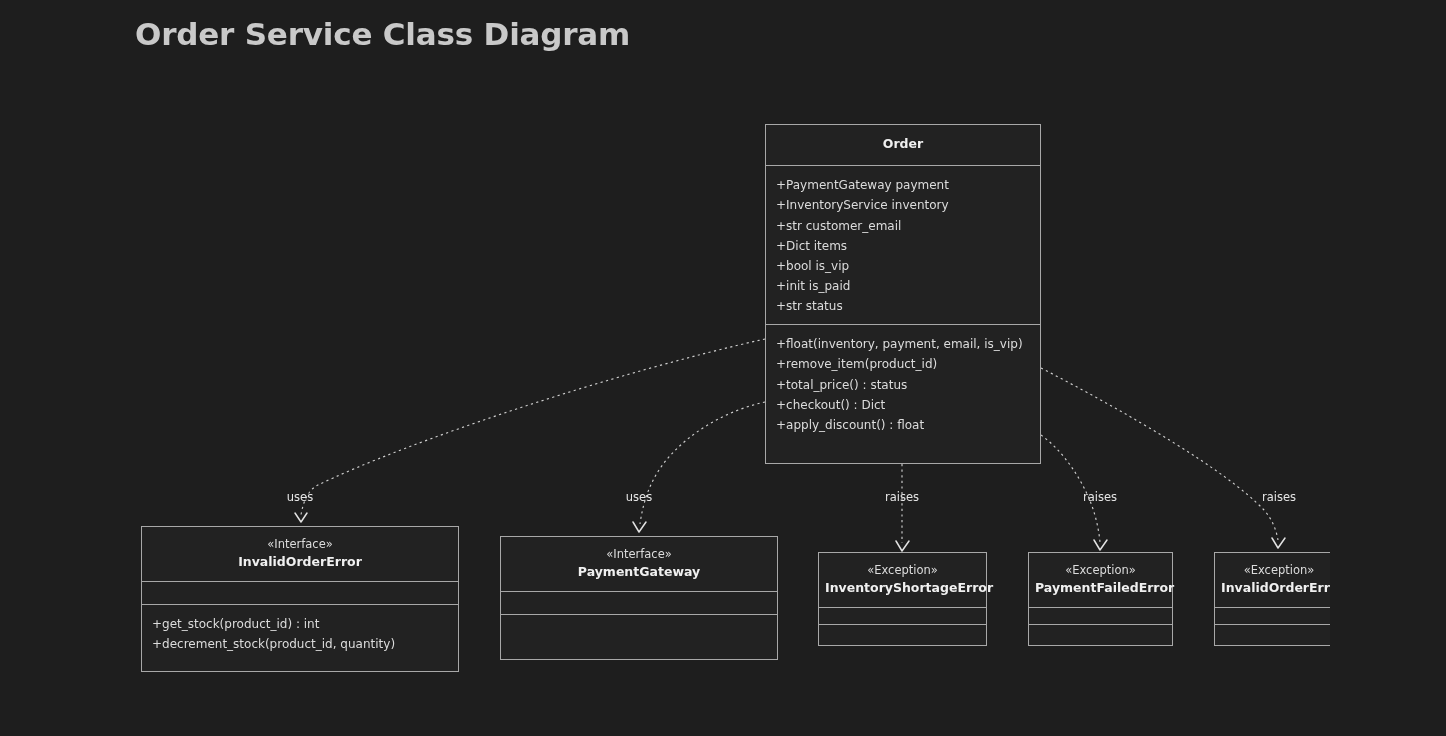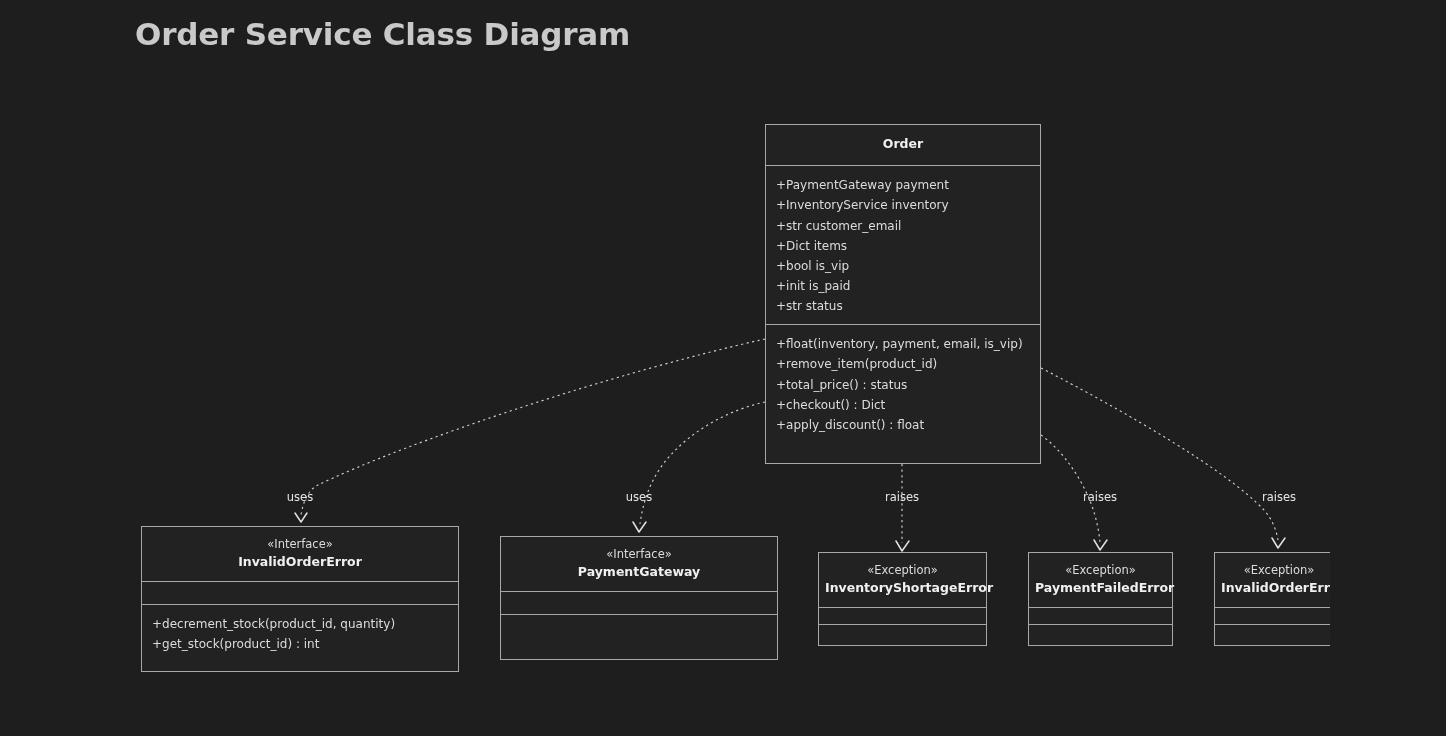--- a/index.html
+++ b/index.html
@@ -174,22 +174,22 @@
 
   <div class="uml-box" style="left:125px; top:526px; width:318px; height:146px;">
     <div class="uml-head">
       <span class="uml-stereotype">«Interface»</span>
       <span class="uml-name">InvalidOrderError</span>
     </div>
     <div class="uml-sep"></div>
     <div class="uml-compartment empty" style="height:22px;"></div>
     <div class="uml-sep"></div>
     <div class="uml-compartment">
+      <div class="uml-row">+get_stock(product_id) : int</div>
       <div class="uml-row">+decrement_stock(product_id, quantity)</div>
-      <div class="uml-row">+get_stock(product_id) : int</div>
     </div>
   </div>
 
   <div class="uml-box" style="left:484px; top:536px; width:278px; height:124px;">
     <div class="uml-head">
       <span class="uml-stereotype">«Interface»</span>
       <span class="uml-name">PaymentGateway</span>
     </div>
     <div class="uml-sep"></div>
     <div class="uml-compartment empty" style="height:22px;"></div>

